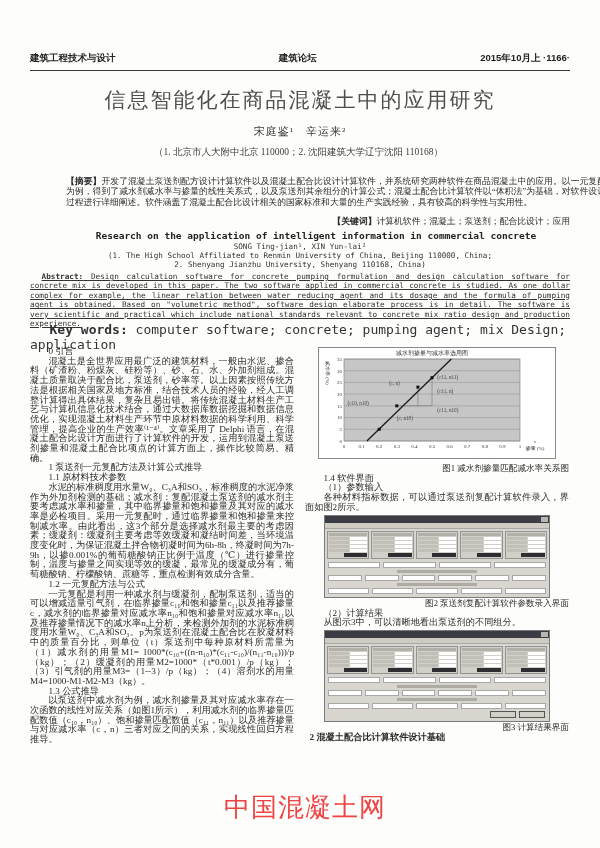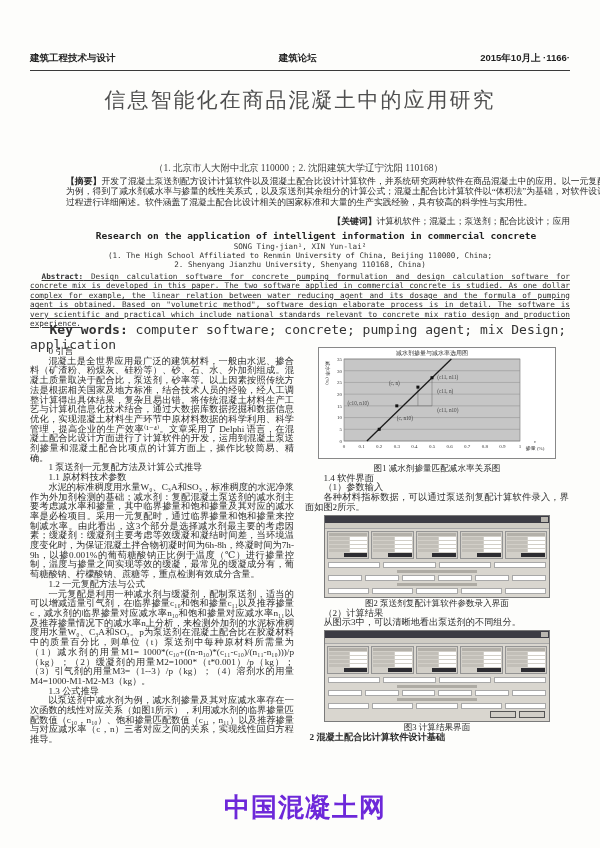--- a/index.html
+++ b/index.html
@@ -8,21 +8,21 @@
 
   
   .hdr{position:absolute;top:52px;left:30px;width:540px;display:flex;justify-content:space-between;
        font-family:"Liberation Sans","DejaVu Sans",sans-serif;font-weight:bold;font-size:9.5px;color:#222;}
   .hdr-rule{position:absolute;top:70px;left:30px;width:540px;border-top:1.6px solid #3a3a3a;}
 
   
   .title{position:absolute;top:86px;left:0;width:600px;text-align:center;font-size:21px;
          letter-spacing:2px;color:#4f4f4f;}
   .authors{position:absolute;top:124px;left:0;width:600px;text-align:center;font-size:11px;color:#3c3c3c;letter-spacing:1px;}
-  .affil{position:absolute;top:146px;left:0;width:597px;text-align:center;font-size:9.5px;color:#3c3c3c;margin-top:16px;}
+  .affil{position:absolute;top:146px;left:0;width:597px;text-align:center;font-size:9.5px;color:#3c3c3c;}
 
   
   .abs-cn{position:absolute;top:176px;left:30px;width:540px;font-size:8.8px;line-height:10.3px;
           text-align:justify;color:#2a2a2a;margin-left:36px;}
   .abs-cn .lbl{font-weight:bold;}
   .kw-cn{position:absolute;top:216px;left:30px;width:540px;font-size:8.8px;color:#2a2a2a;text-indent:1.5em;text-align:right;}
   .kw-cn .lbl{font-weight:bold;}
 
   
   .en{font-family:"DejaVu Sans Mono","Liberation Mono",monospace;}
@@ -37,21 +37,21 @@
 
   
   .cols{position:absolute;top:347px;left:30px;width:540px;display:flex;gap:11px;}
   .col{width:264px;font-size:9.2px;line-height:9.7px;text-align:justify;color:#2b2b2b;}
   .col p{margin:0;text-indent:2em;}
   .col .hd{margin:0;text-indent:2em;}
   .col .hd2{margin:0;text-indent:0.5em;font-weight:bold;}
 
   
   .fig1{width:238px;margin:0 auto 1px auto;}
-  .figcap{text-align:center;font-size:8.6px;line-height:11px;margin:1px 0 2px 0;text-indent:0 !important;}
+  .figcap{text-align:right;font-size:8.6px;line-height:11px;margin:1px 0 2px 0;text-indent:0 !important;}
 
   
   .mockwin{width:226px;margin:2px auto 0 auto;background:#d9d6cf;border:1px solid #7a7a7a;padding-bottom:2px;box-sizing:border-box;}
   .mw-titlebar{height:7px;background:#3c3c44;position:relative;}
   .mw-close{position:absolute;right:1px;top:1px;width:7px;height:5px;background:#b9b6af;}
   .mw-menurow{height:5px;background:#cfccc4;border-bottom:1px solid #a8a8a8;}
   .mw-panels{display:flex;gap:2px;padding:2px;}
   .mw-panel{flex:1;background:#d2cfc8;border:1px solid #949494;padding:1px;}
   .mw-panel-h{height:3px;background:#b3b0a9;margin-bottom:1px;}
   .mw-row{display:flex;gap:1px;margin-bottom:1px;}
@@ -74,20 +74,21 @@
 <div class="page">
 
   <div class="hdr">
     <span>建筑工程技术与设计</span>
     <span>建筑论坛</span>
     <span>2015年10月上 ·1166·</span>
   </div>
   <div class="hdr-rule"></div>
 
   <div class="title">信息智能化在商品混凝土中的应用研究</div>
+  <div class="authors">宋庭鉴¹　辛运来²</div>
   <div class="affil">（1. 北京市人大附中北京 110000；2. 沈阳建筑大学辽宁沈阳 110168）</div>
 
   <div class="abs-cn"><span class="lbl">【摘要】</span><span>开发了混凝土泵送剂配方设计计算软件以及混凝土配合比设计计算软件，并系统研究两种软件在商品混凝土中的应用。以一元复配为例，得到了减水剂减水率与掺量的线性关系式，以及泵送剂其余组分的计算公式；混凝土配合比计算软件以“体积法”为基础，对软件设计过程进行详细阐述。软件涵盖了混凝土配合比设计相关的国家标准和大量的生产实践经验，具有较高的科学性与实用性。</span></div>
   <div class="kw-cn"><span class="lbl">【关键词】</span><span>计算机软件；混凝土；泵送剂；配合比设计；应用</span></div>
 
   <div class="title-en en">Research on the application of intelligent information in commercial concrete</div>
   <div class="authors-en en">SONG Ting-jian¹, XIN Yun-lai²</div>
   <div class="affil-en1 en">(1. The High School Affiliated to Renmin University of China, Beijing 110000, China;</div>
   <div class="affil-en2 en">2. Shenyang Jianzhu University, Shenyang 110168, China)</div>
   <div class="abs-en en"><span class="lbl">Abstract:</span><span> Design calculation software for concrete pumping formulation and design calculation software for concrete mix is developed in this paper. The two software applied in commercial concrete is studied. As one dollar complex for example, the linear relation between water reducing agent and its dosage and the formula of pumping agent is obtained. Based on "volumetric method", software design elaborate process is in detail. The software is very scientific and practical which include national standards relevant to concrete mix ratio design and production experience.</span></div>
@@ -431,15 +432,15 @@
             <div class="mw-btn2"></div>
             <div class="mw-btn2"></div>
           </div>
         </div>
       <p class="figcap">图3 计算结果界面</p>
       <p class="hd2">2 混凝土配合比计算软件设计基础</p>
     </div>
 
   </div>
 
-  <div class="watermark" id="watermark" style="color: #6d28d9; font-weight: bold;">中国混凝土网</div>
+  <div class="watermark" id="watermark" style="color: #ef4444;">中国混凝土网</div>
 
 </div>
 
 </body></html>

